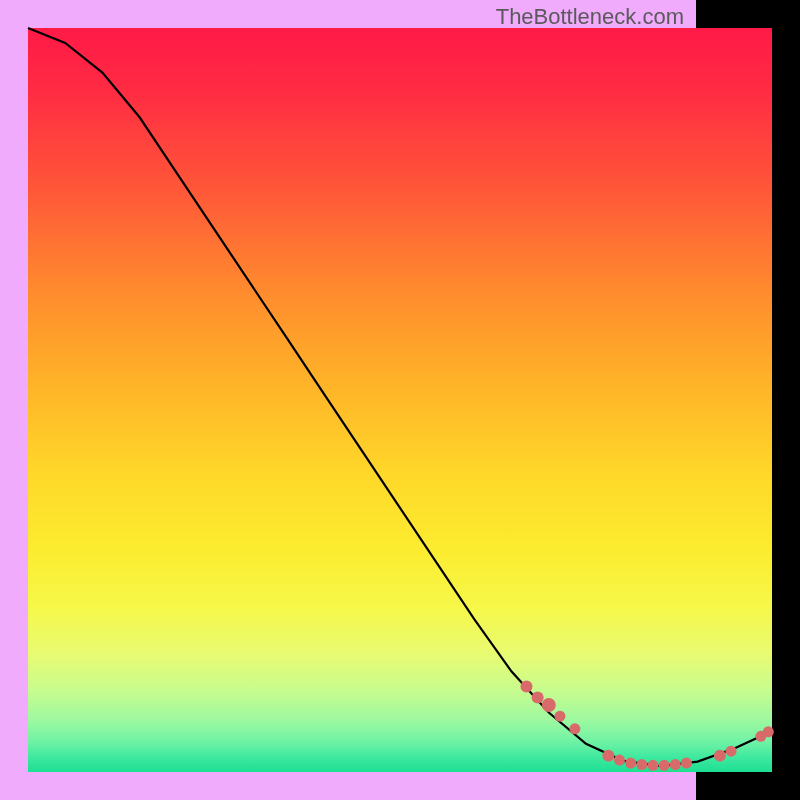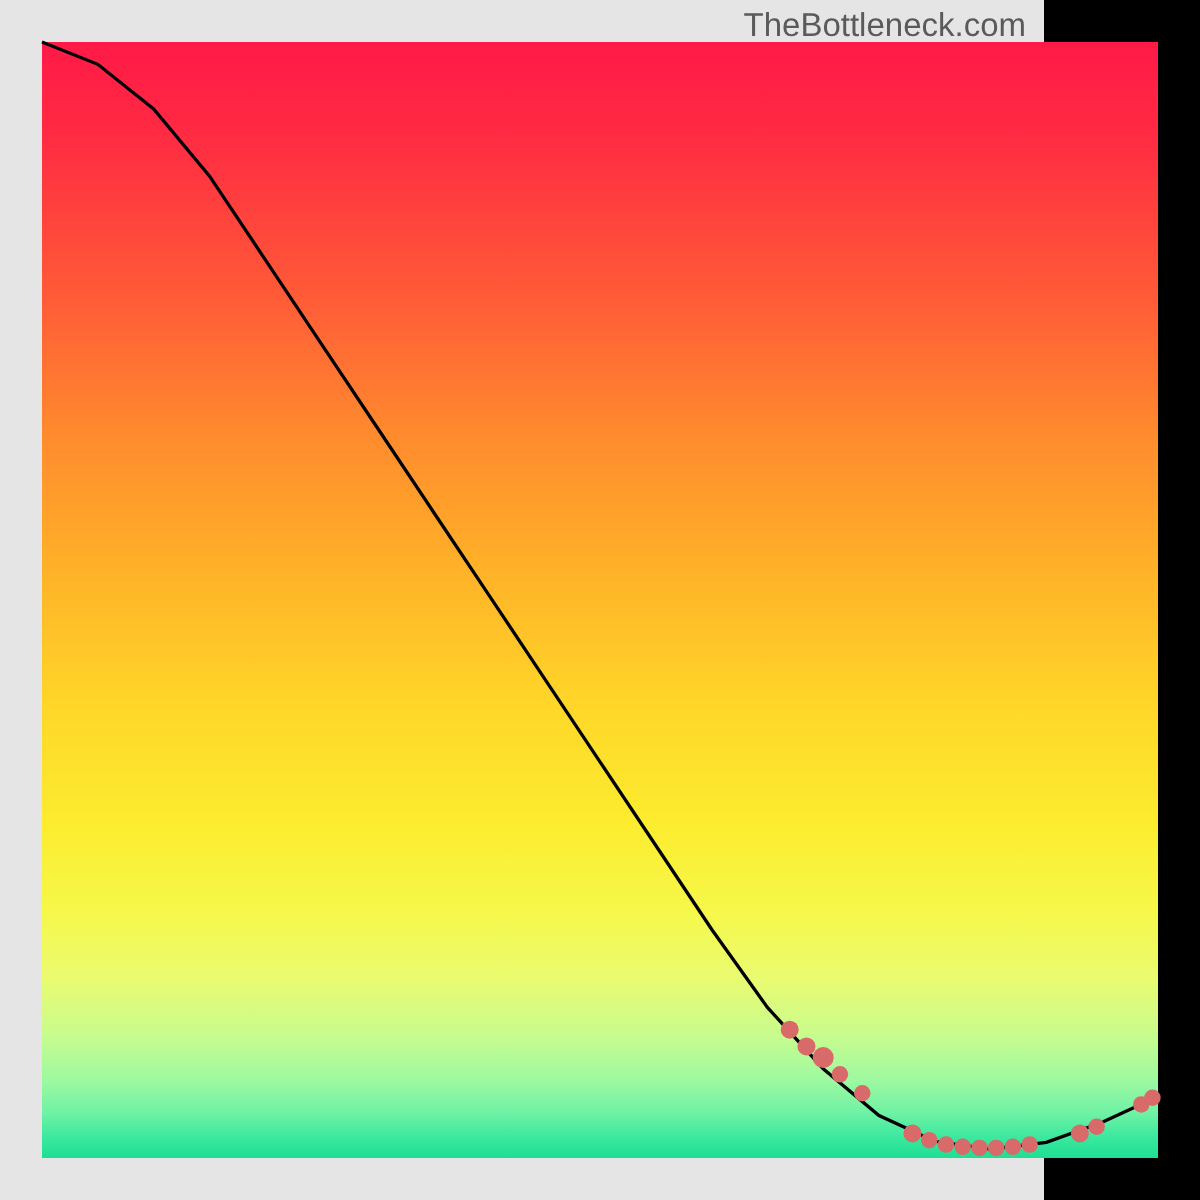--- a/index.html
+++ b/index.html
@@ -8,21 +8,21 @@
     background: #000;
     width: 800px;
     height: 800px;
     position: relative;
     font-family: Arial, sans-serif;
   }
   .container {
     position: relative;
     width: 696px;
     height: 800px;
-    background: #e5e5e5;
+    background: #f0abfc;
   }
   .attribution {
     position: absolute;
     top: 4px;
     right: 12px;
     color: #5a5a5a;
     font-size: 22px;
     font-weight: 400;
     z-index: 10;
   }

